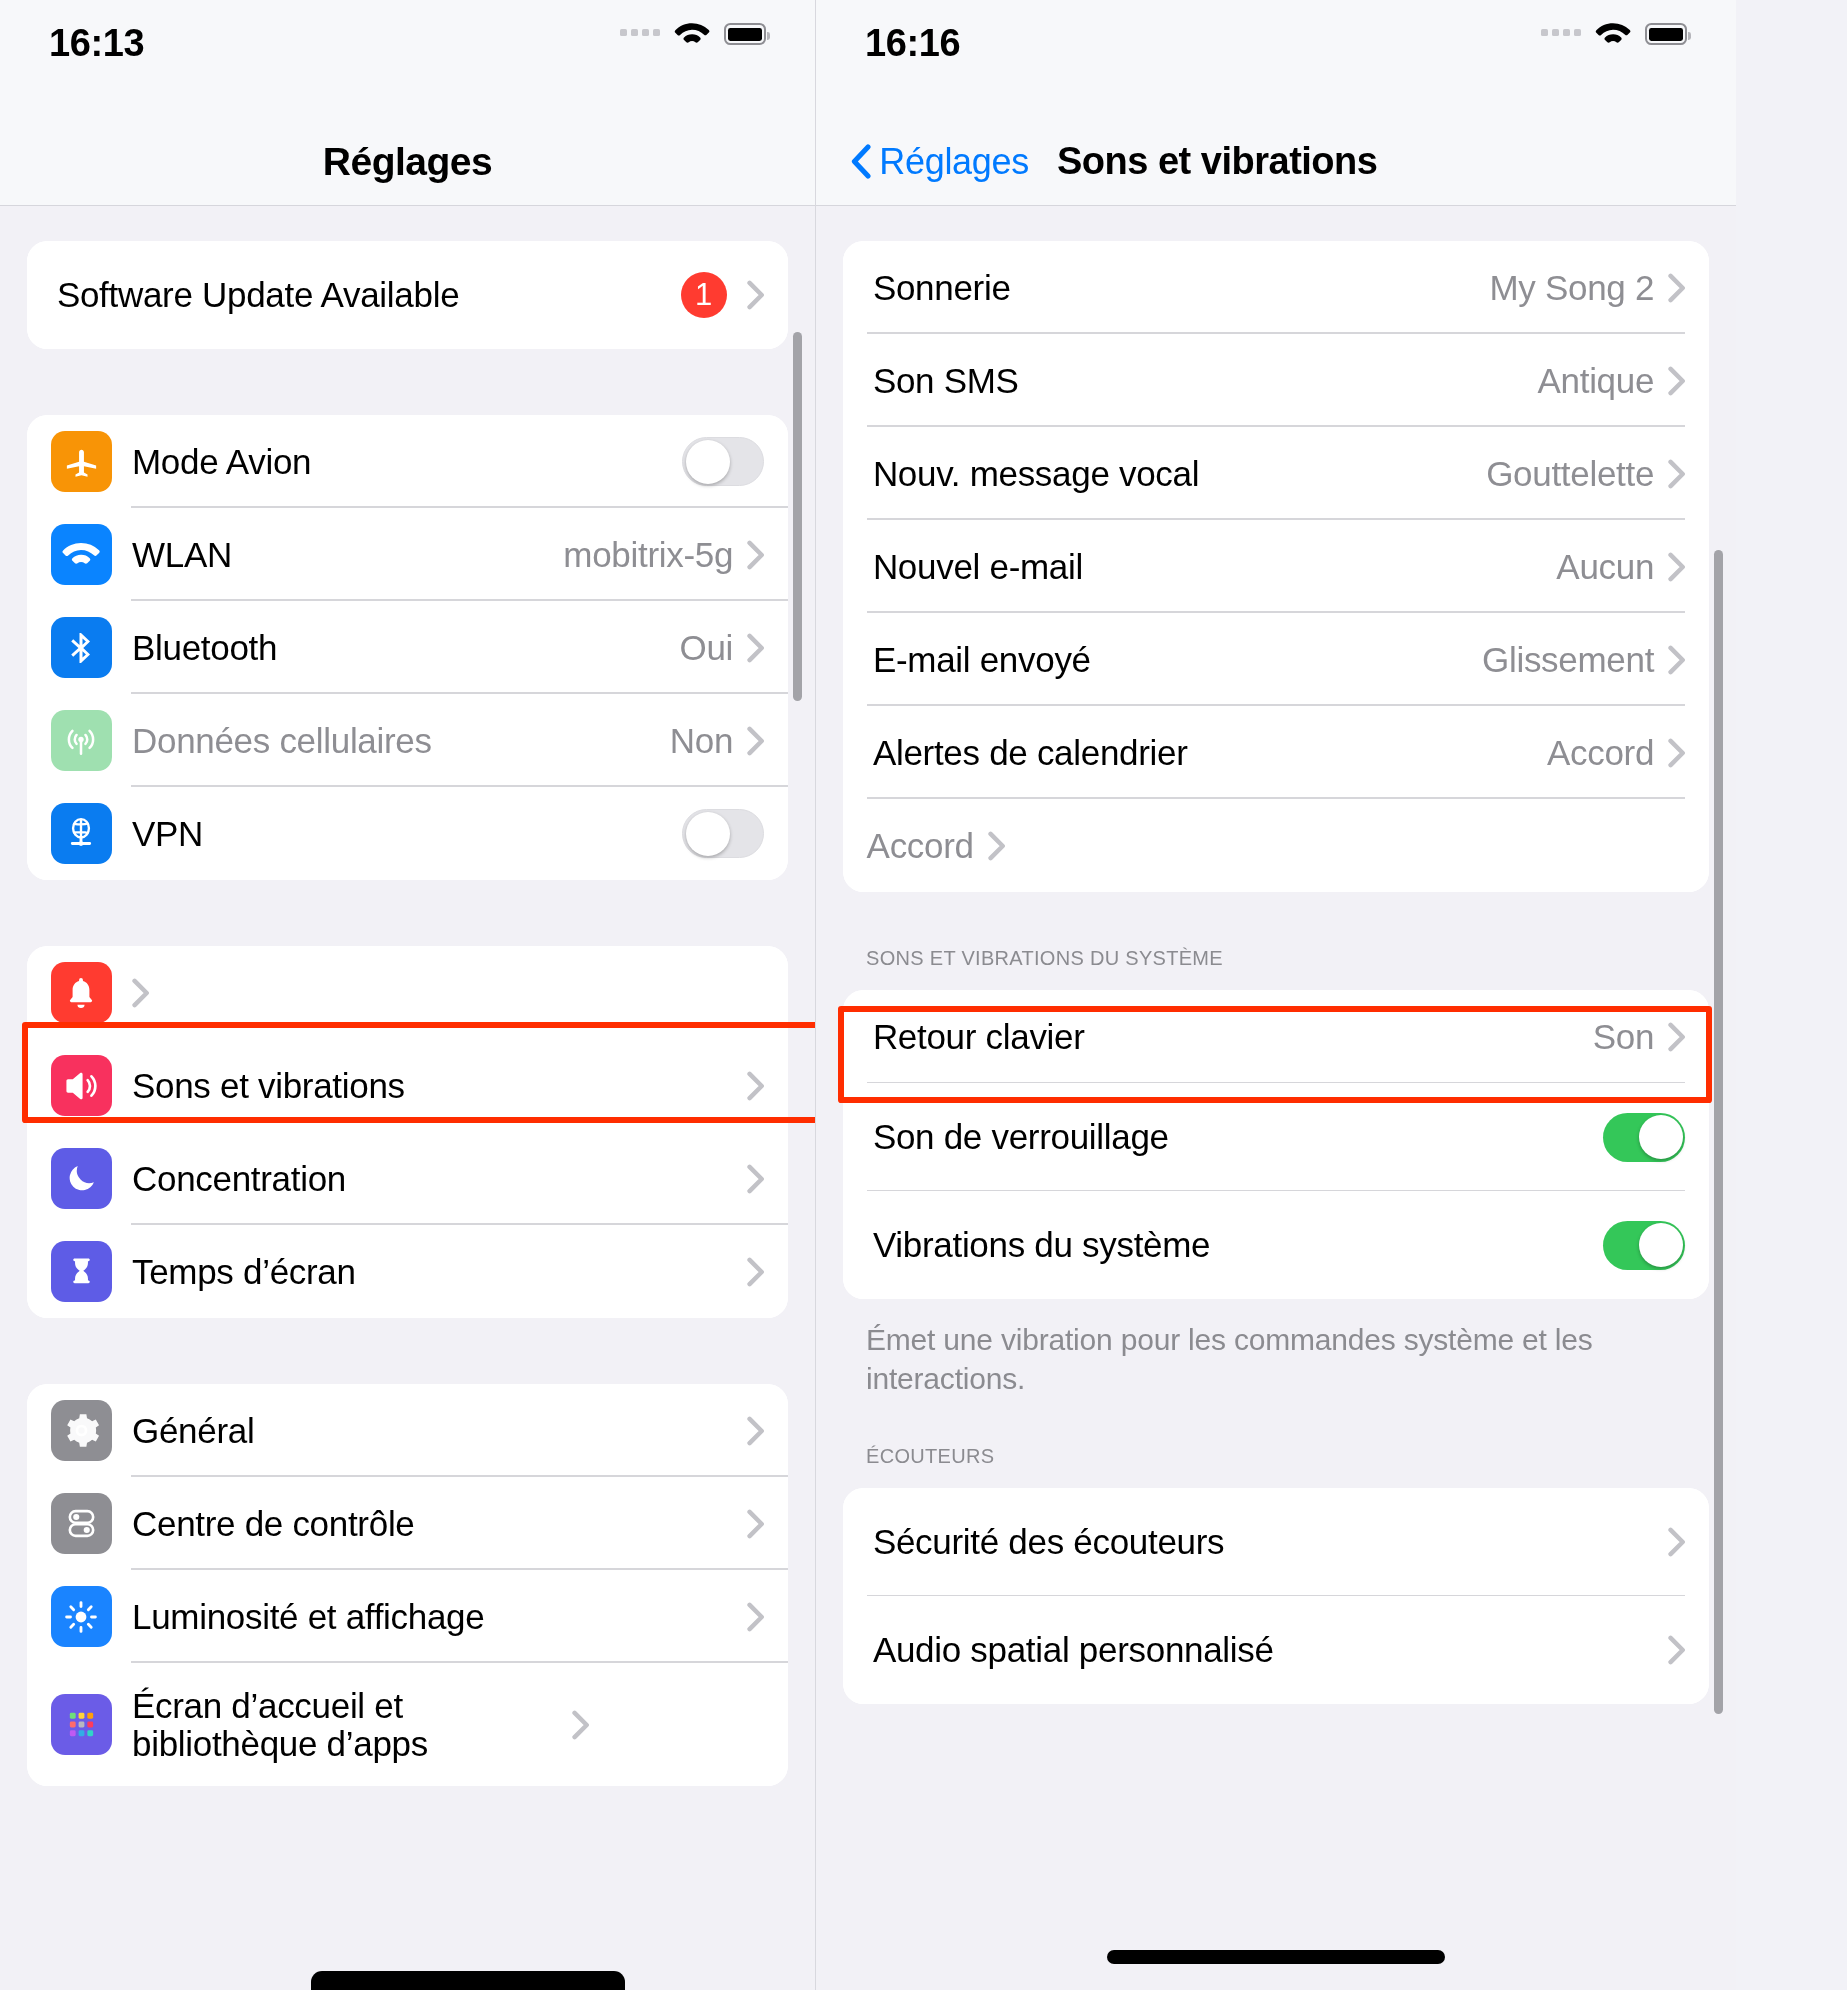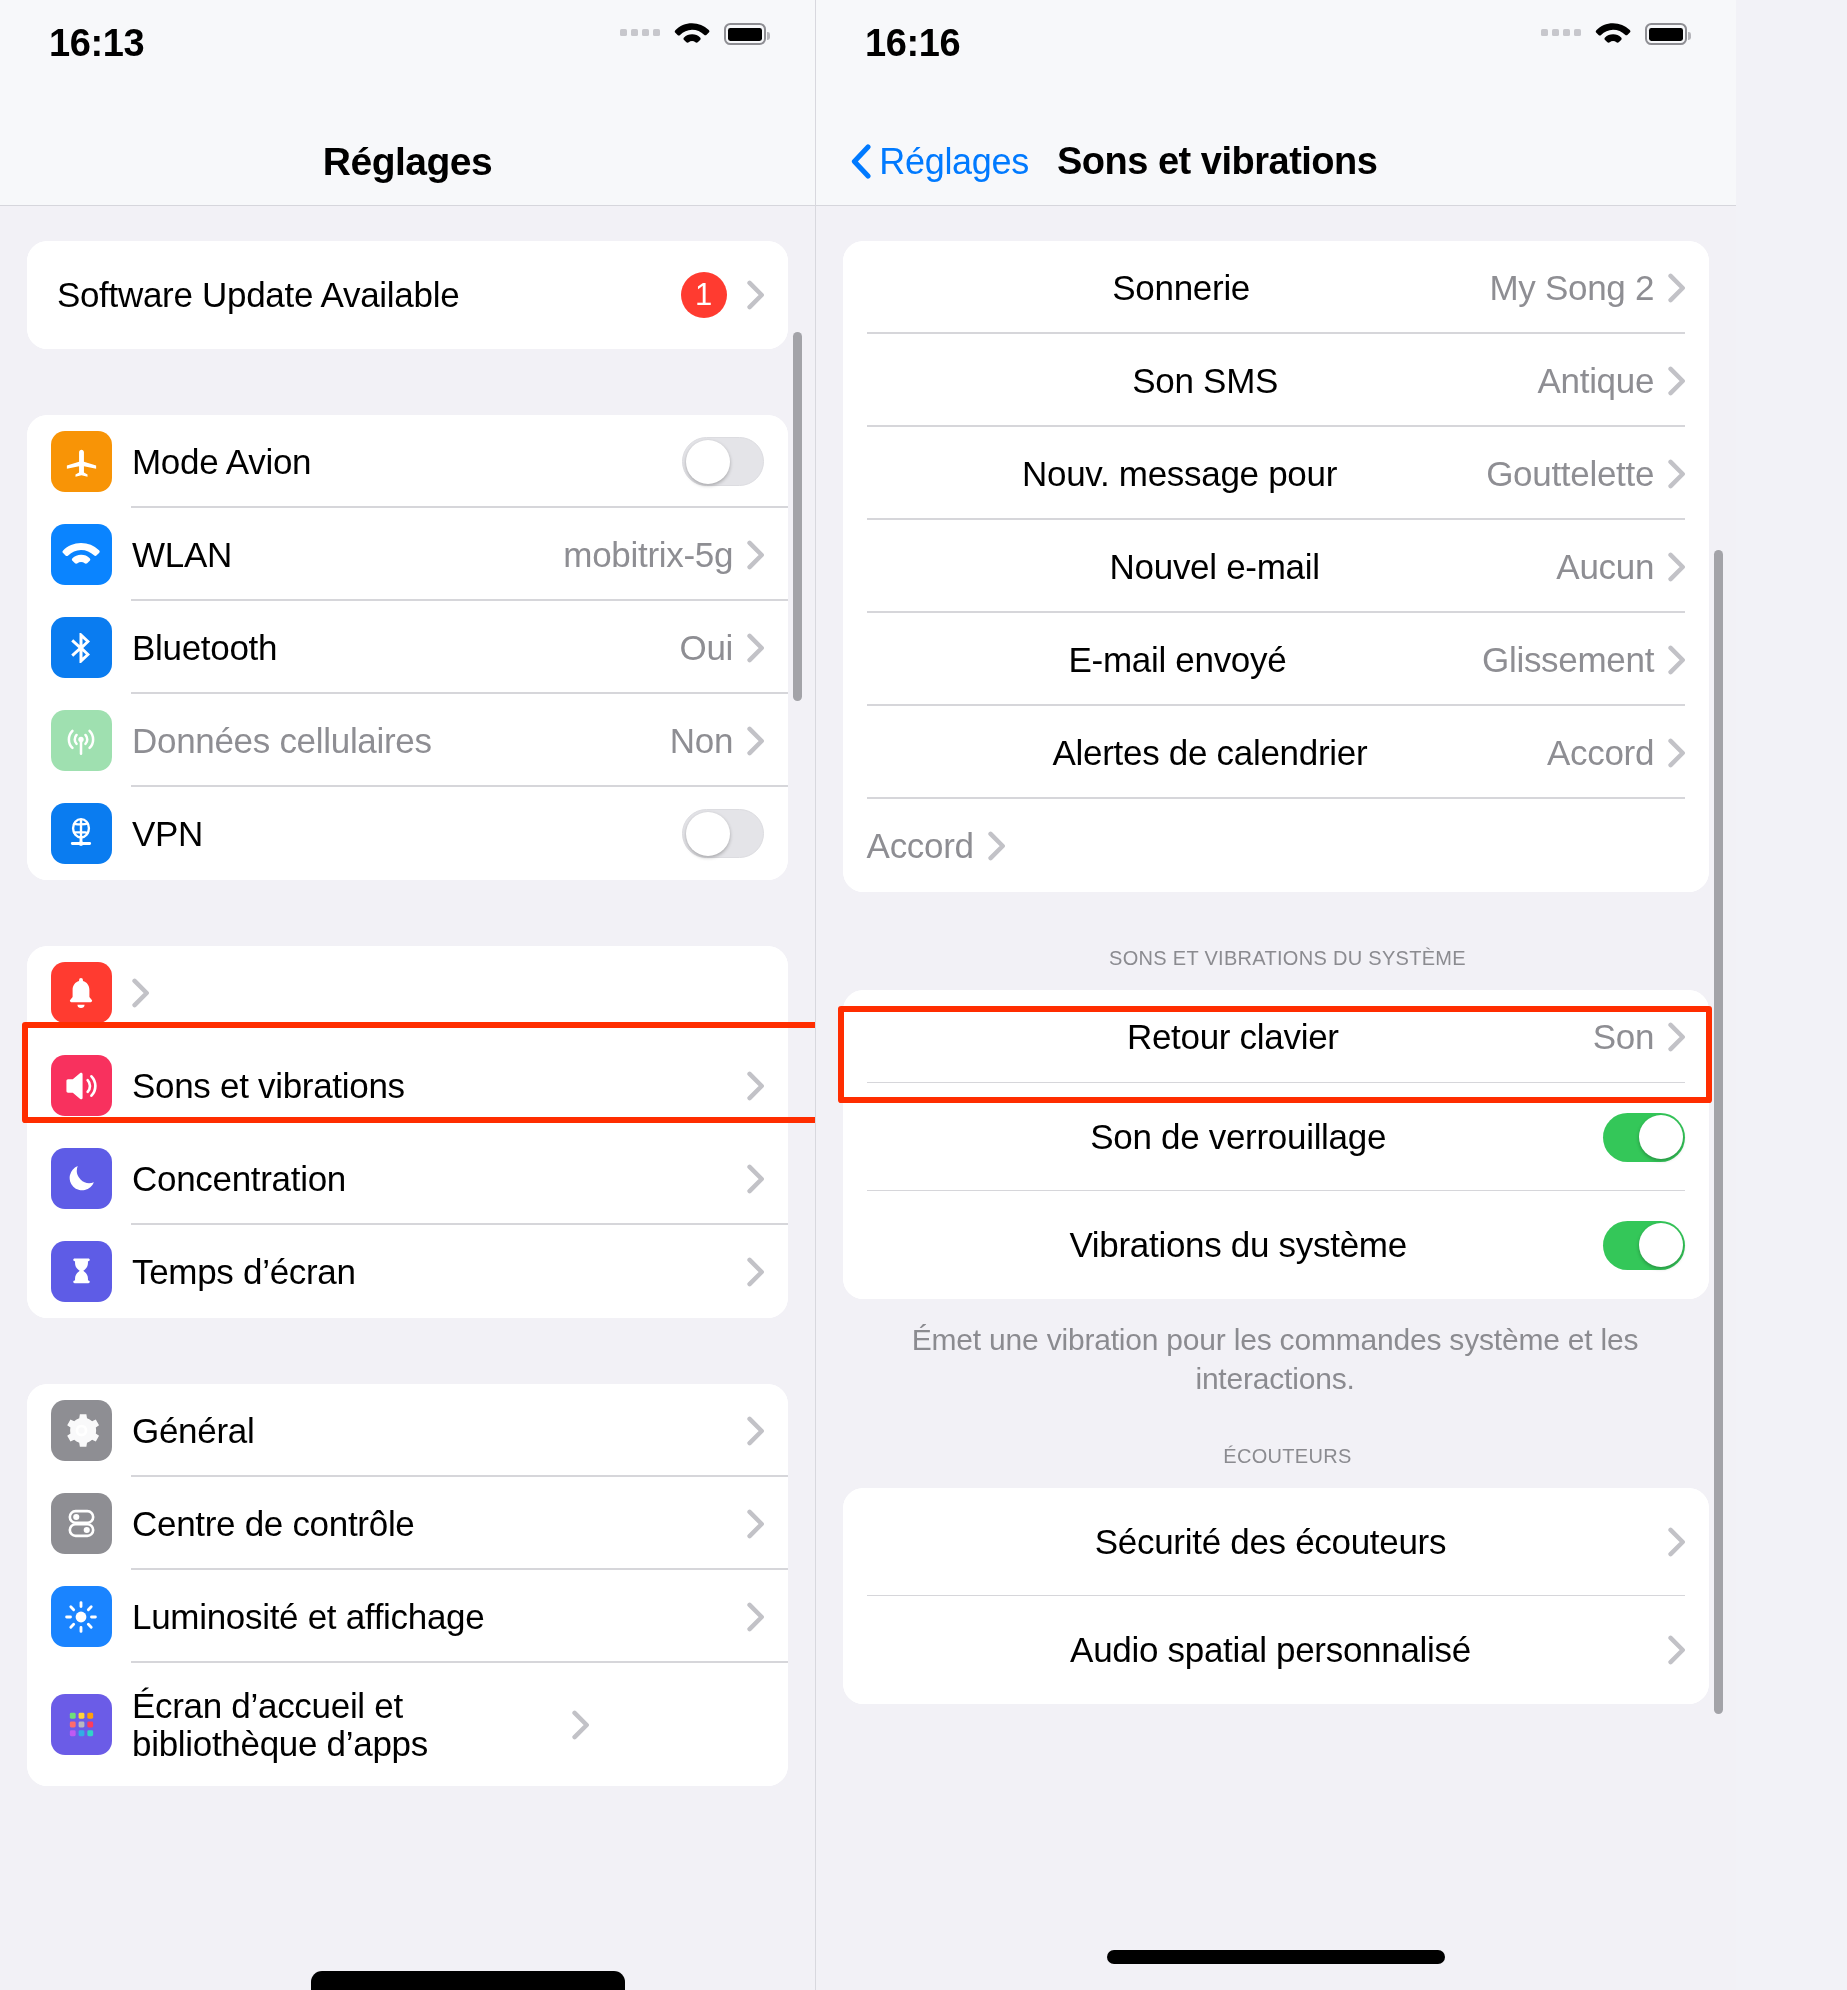--- a/index.html
+++ b/index.html
@@ -11,21 +11,21 @@
   }
   .screens { display: flex; width: 1847px; height: 1991px; }
 
   .phone {
     position: relative;
     height: 1991px;
     background: #f2f1f6;
     overflow: hidden;
   }
   .phone.left  { width: 816px; border-right: 1.6px solid #d8d8de; }
-  .phone.right { width: 920px; text-align: center; }
+  .phone.right { width: 920px; }
 
   
   .statusbar {
     height: 118px;
     background: #f7f8fa;
     display: flex;
     align-items: flex-start;
     padding: 23.6px 49px 0 49px;
     position: relative;
   }
@@ -475,21 +475,21 @@
         <div class="row noicon">
           <div class="row-label bare">Son SMS</div>
           <div class="row-value">Antique</div>
           <svg class="chev" viewBox="0 0 10 17">
               <path d="M1.5 1.5 8.5 8.5 1.5 15.5" stroke="#c2c2c7" stroke-width="2.6" fill="none" stroke-linecap="round" stroke-linejoin="round"></path>
             </svg>
           <div class="sep"></div>
         </div>
 
         <div class="row noicon">
-          <div class="row-label bare">Nouv. message pour</div>
+          <div class="row-label bare">Nouv. message vocal</div>
           <div class="row-value">Gouttelette</div>
           <svg class="chev" viewBox="0 0 10 17">
               <path d="M1.5 1.5 8.5 8.5 1.5 15.5" stroke="#c2c2c7" stroke-width="2.6" fill="none" stroke-linecap="round" stroke-linejoin="round"></path>
             </svg>
           <div class="sep"></div>
         </div>
 
         <div class="row noicon">
           <div class="row-label bare">Nouvel e-mail</div>
           <div class="row-value">Aucun</div>

